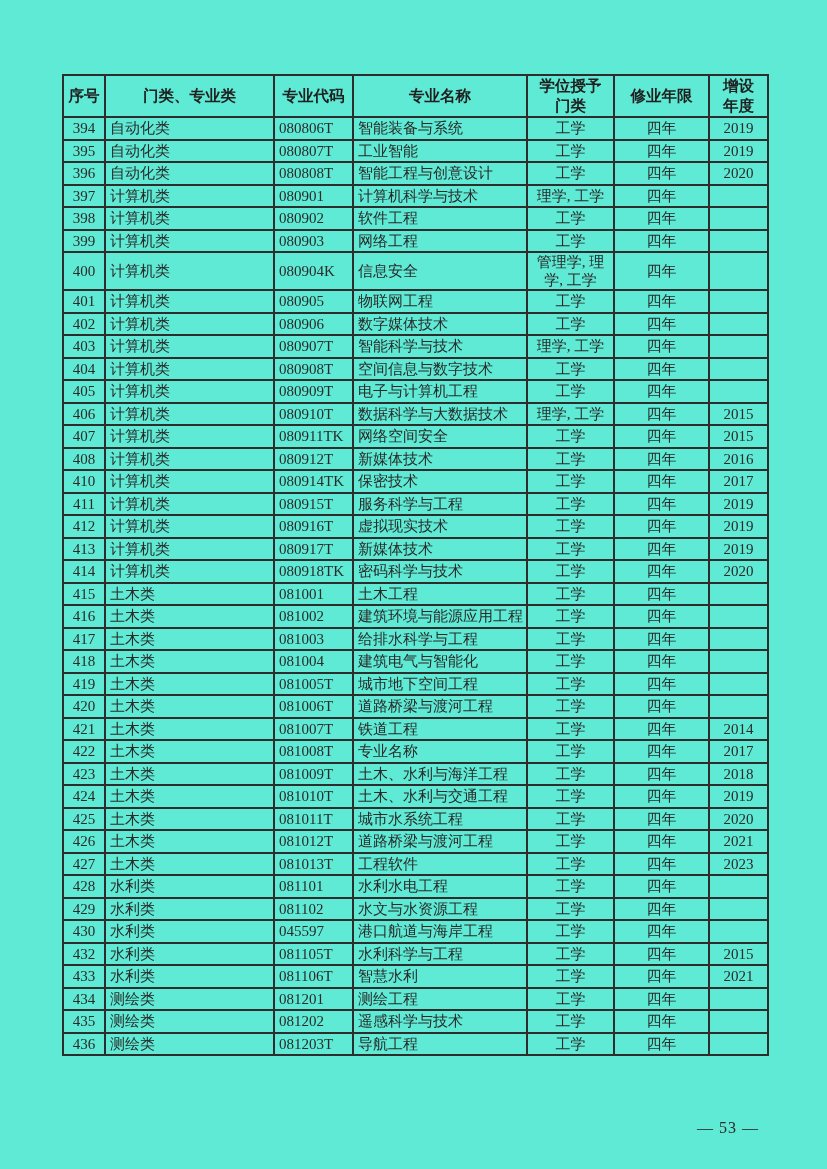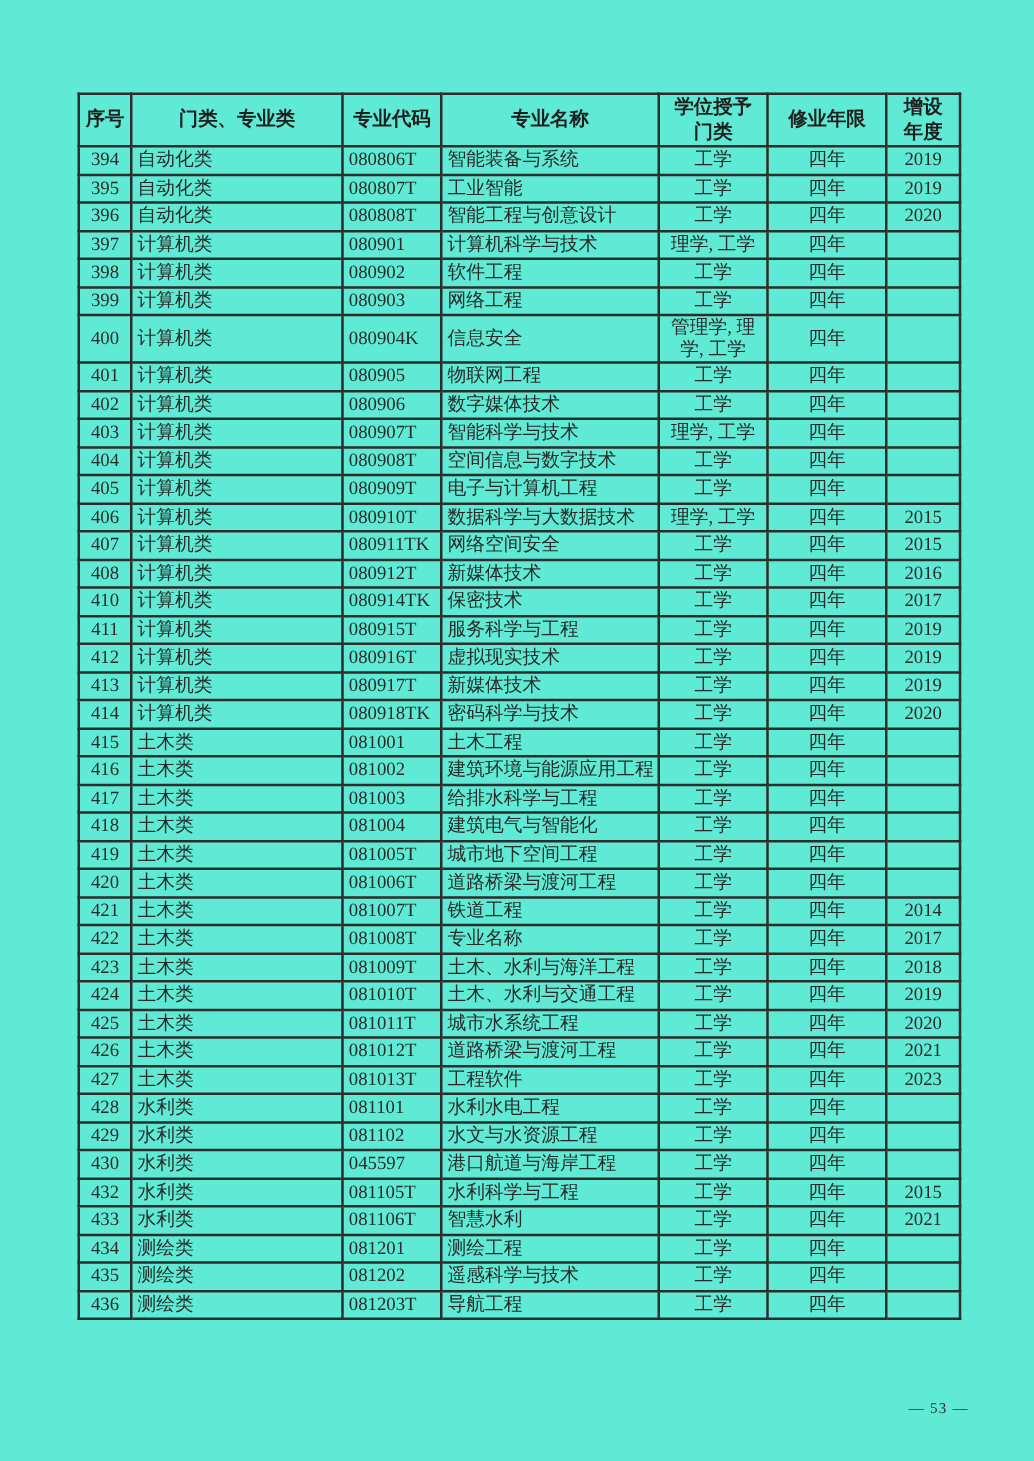--- a/index.html
+++ b/index.html
@@ -54,22 +54,22 @@
   .majors td.a-left {
     text-align: left;
     padding-left: 4px;
   }
   .majors td.a-center {
     text-align: center;
   }
   .page-num {
     position: absolute;
     top: 1119px;
-    right: 52px;
-    font-size: 12px;
+    right: 68px;
+    font-size: 16px;
     letter-spacing: 1px;
     color: #2b2b2b;
     white-space: nowrap;
   }
 </style>
 </head>
 <body>
 
 <div class="sheet">
 

